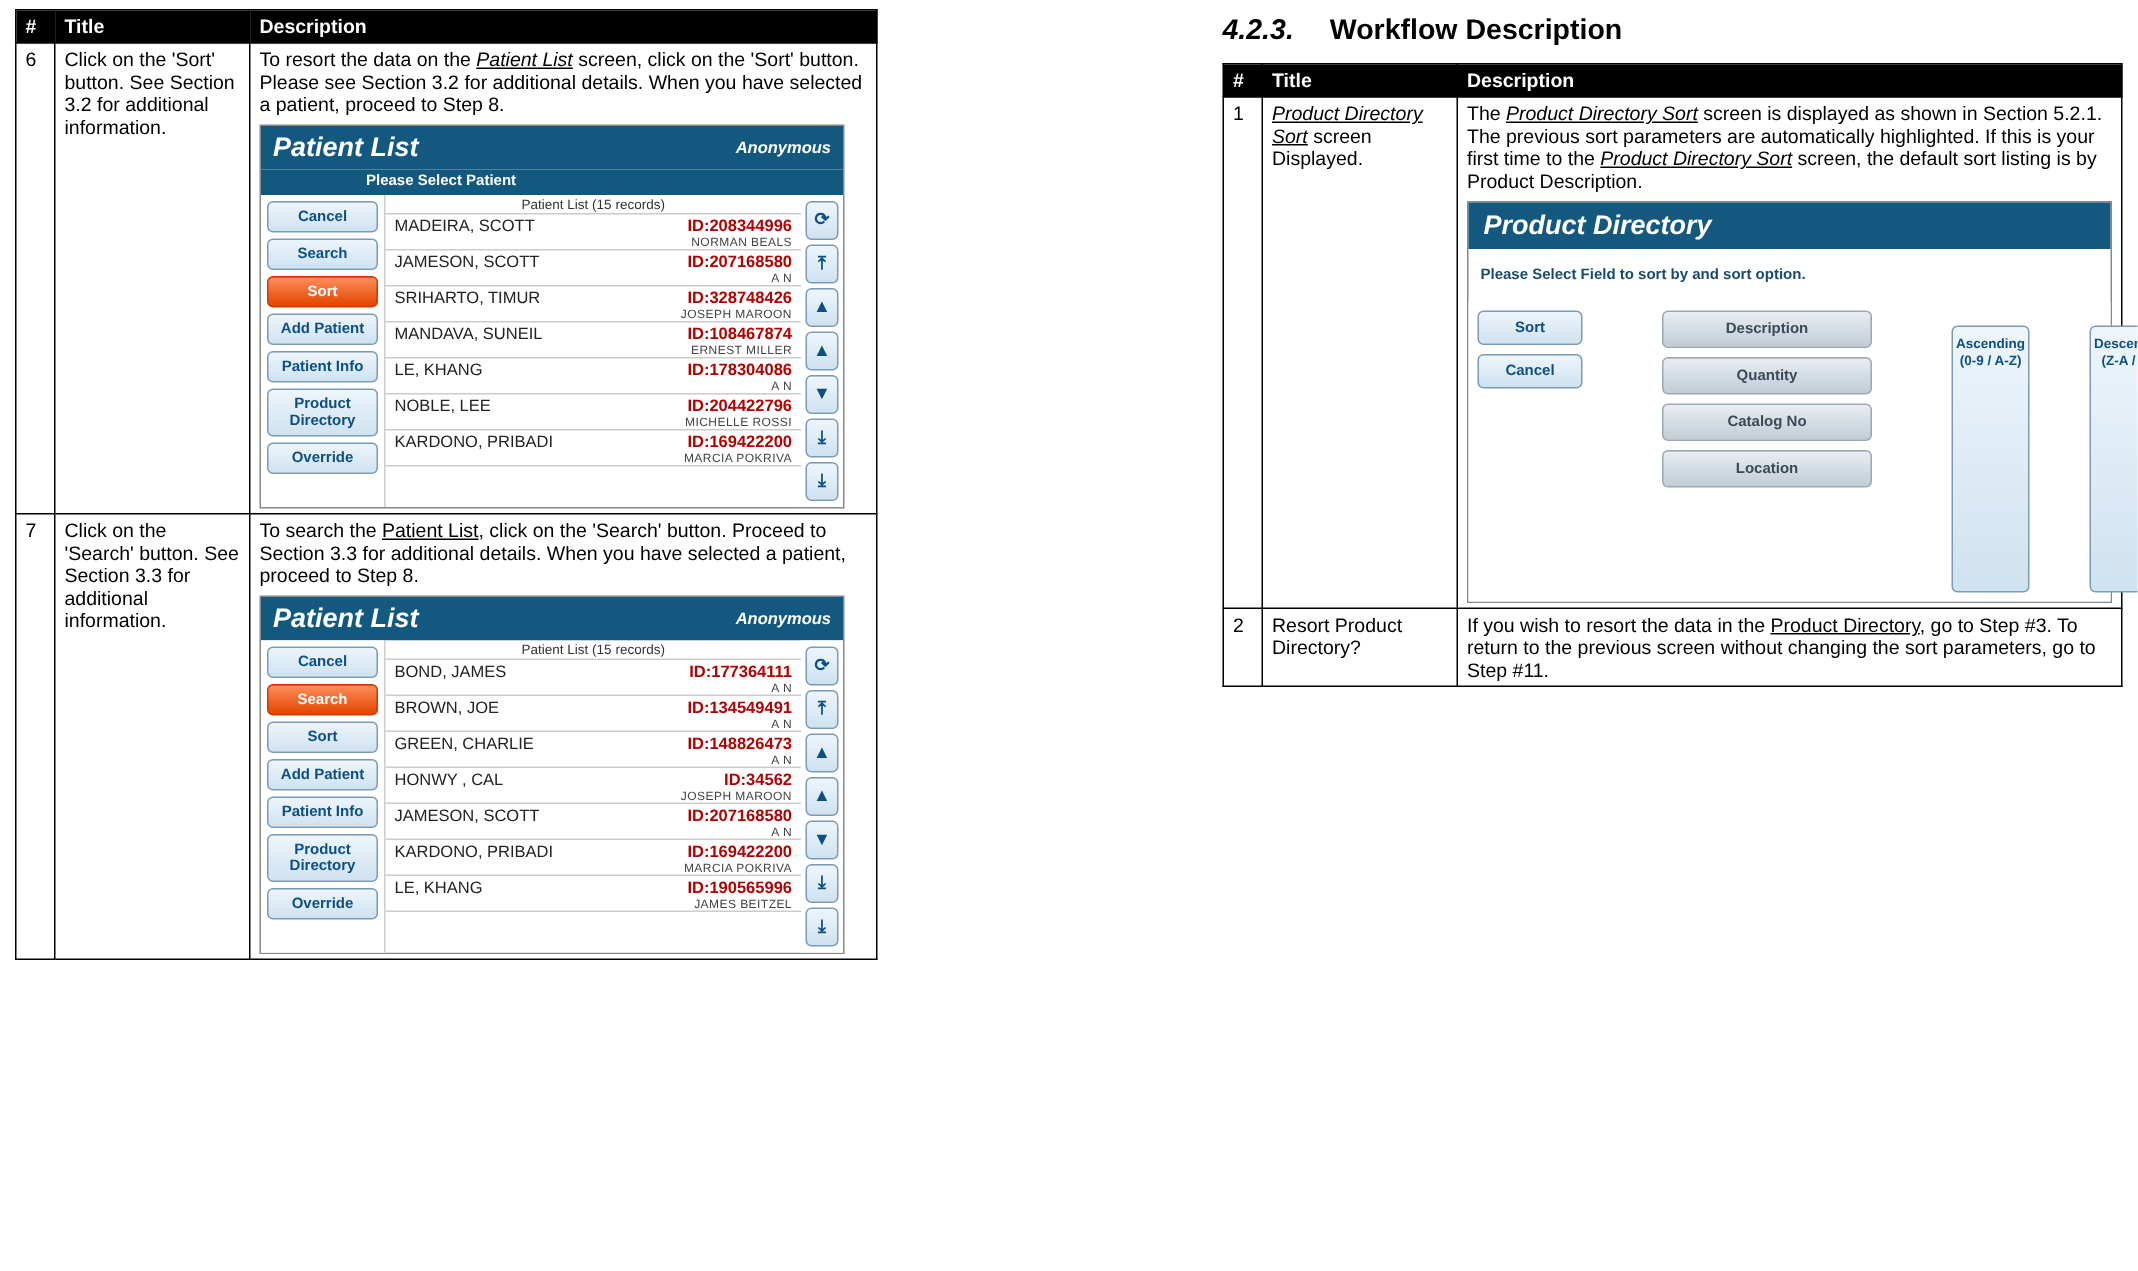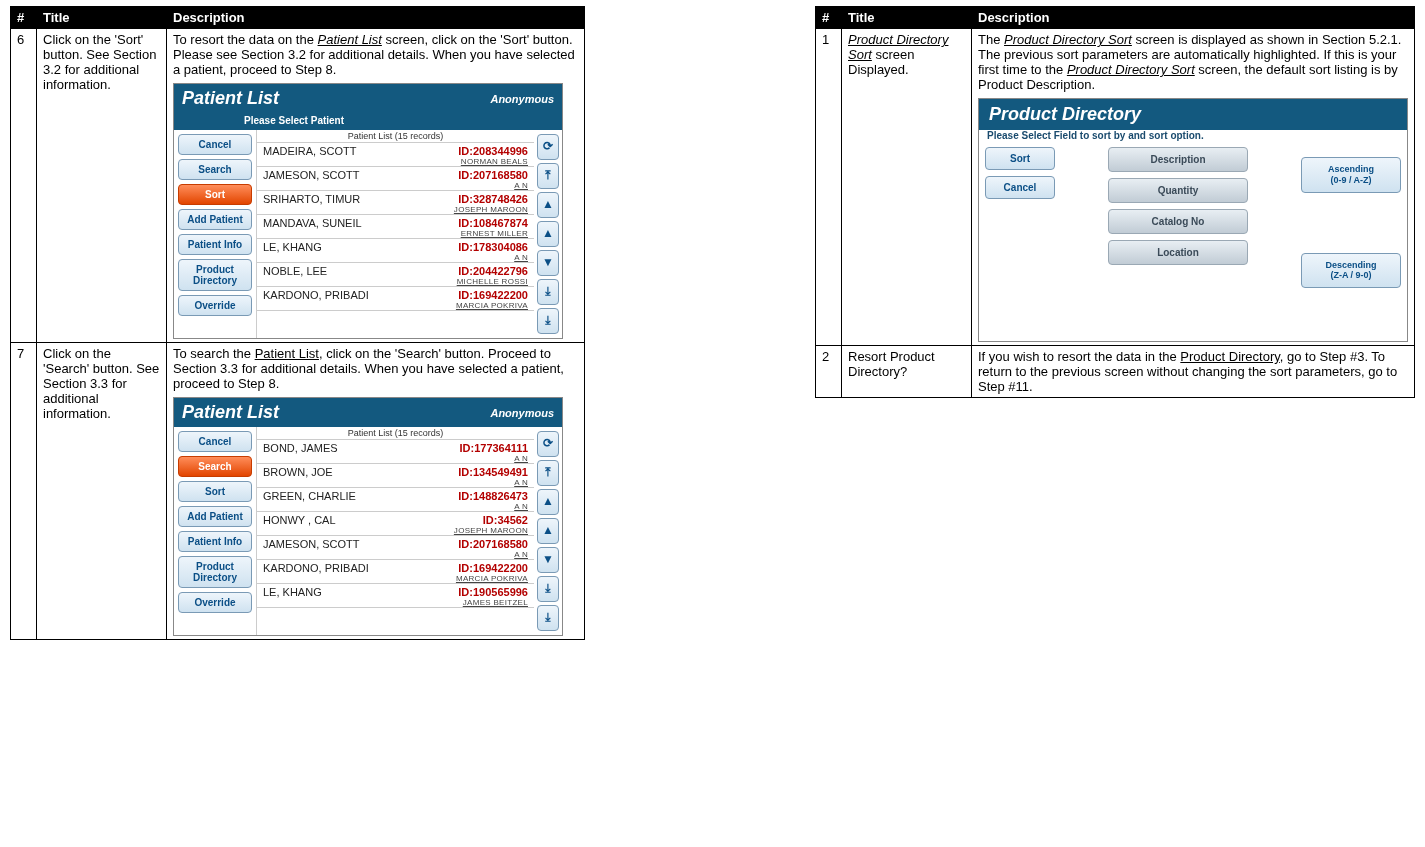--- a/index.html
+++ b/index.html
@@ -124,21 +124,21 @@
     border-bottom: 1px solid #ccc;
     padding: 2px 6px 0 6px;
   }
   .row-main {
     display: flex;
     justify-content: space-between;
     align-items: flex-start;
   }
   .pname { font-size: 11px; color:#222;}
   .pid { font-size: 11px; font-weight:700; color:#b30000;}
-  .psub { font-size: 8px; text-align:right; color:#444; letter-spacing:0.3px;text-decoration:underline;}
+  .psub { font-size: 8px; text-align:right; color:#444; letter-spacing:0.3px;}
 
   .scrollcol {
     width: 28px;
     display:flex;
     flex-direction:column;
     gap:3px;
     padding:4px 3px;
     background:#fff;
   }
   .scrbtn {
@@ -164,21 +164,21 @@
     background:#13597f;
     color:#fff;
     font-weight:700;
     font-style: italic;
     font-size:18px;
     padding:5px 10px;
   }
   .pd-sub {
     font-size:10px;
     color:#1a4b6e;
-    padding:0 8px;
+    padding:12px 8px;
     font-weight:700;
   }
   .pd-body {
     display:flex;
     padding: 6px;
     gap:10px;
     background:#fff;
     min-height:200px;
   }
   .pd-left {
@@ -190,22 +190,22 @@
   .pd-mid {
     flex:1;
     display:flex;
     flex-direction:column;
     gap:6px;
     align-items:center;
   }
   .pd-right {
     width:100px;
     display:flex;
-    flex-direction:column;
-    gap:60px;
+    flex-direction:row;
+    gap:40px;
     padding-top:10px;
   }
   .bbtn {
     border:1px solid #7a9ab5;
     border-radius:4px;
     background: linear-gradient(#eef5fb,#cfe2f0);
     color:#0b4f86;
     font-size:10px;
     font-weight:700;
     text-align:center;
@@ -424,20 +424,23 @@
                 </div>
               </div>
             </div>
           </td>
         </tr>
       </tbody>
     </table>
   </div>
 
   <div class="col col-right">
+    <h2 class="section">
+      <span class="secnum">4.2.3.</span><span>Workflow Description</span>
+    </h2>
 
     <table class="workflow">
       <thead>
         <tr>
           <th>#</th>
           <th>Title</th>
           <th>Description</th>
         </tr>
       </thead>
       <tbody>

